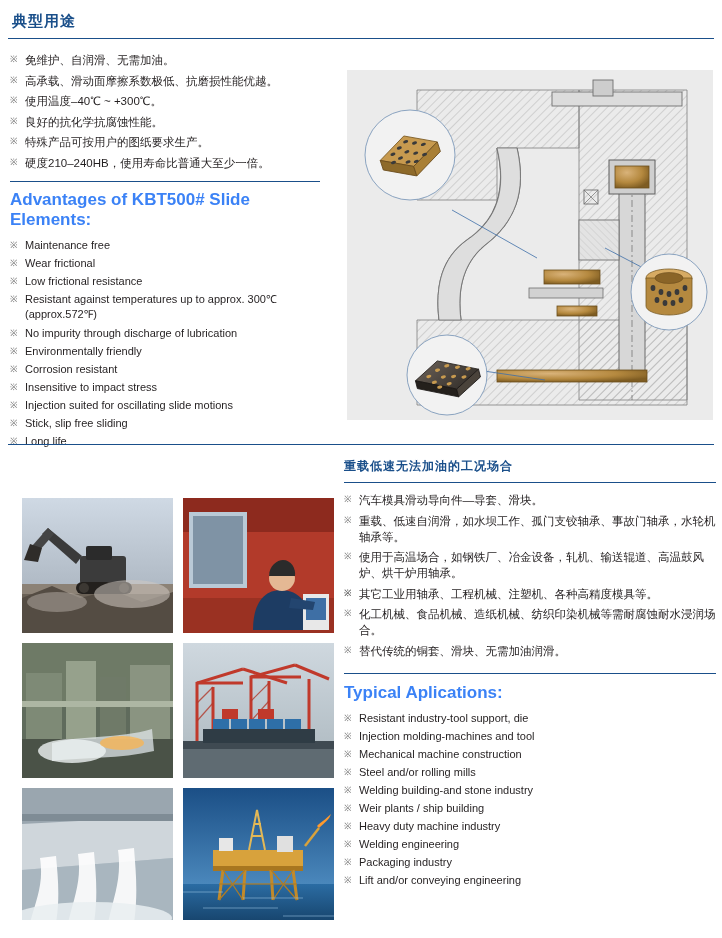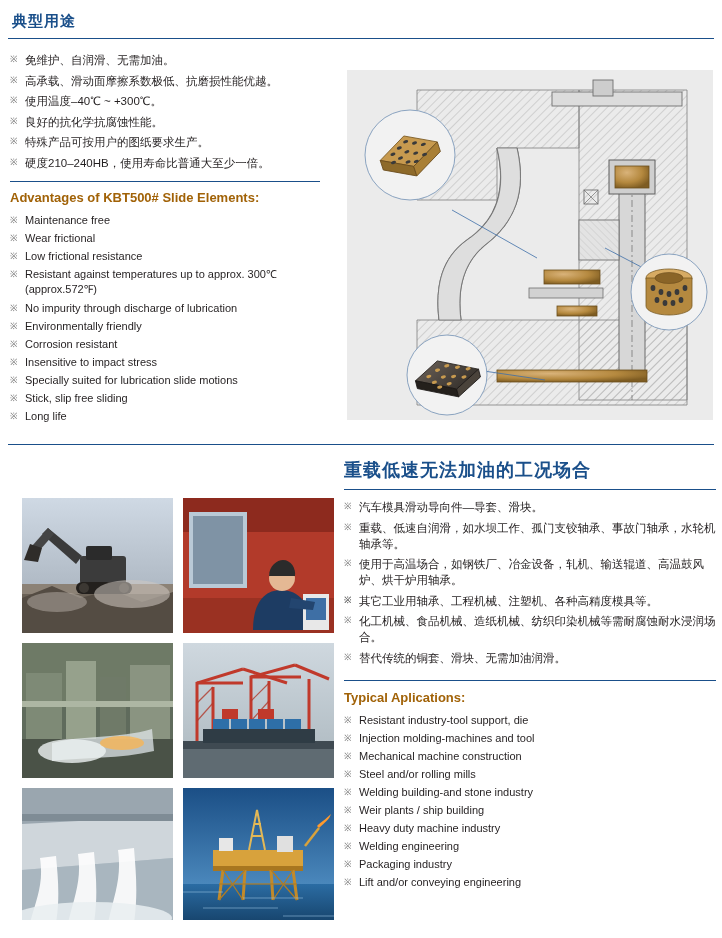--- a/index.html
+++ b/index.html
@@ -17,23 +17,23 @@
   }
 
   
   .sec-title-cn {
     font-size: 15px;
     font-weight: bold;
     color: #1a4f8a;
     letter-spacing: 1px;
   }
   .sec-title-en {
-    font-size: 13px;
+    font-size: 17px;
     font-weight: bold;
-    color: #a16207;
+    color: #3b82f6;
   }
   .rule {
     border: none;
     border-top: 1px solid #1a4f8a;
     margin: 0;
   }
 
   
   .hdr {
     position: absolute;
@@ -102,21 +102,21 @@
     overflow: hidden;
     position: relative;
     background: #888;
   }
 
   
   .right-lower {
     position: absolute;
     left: 344px; top: 458px; width: 372px;
   }
-  .right-lower .sec-title-cn { font-size: 18px; }
+  .right-lower .sec-title-cn { font-size: 12px; }
   .right-lower hr.rule { margin-top: 7px; margin-bottom: 9px; }
   .typ-head { margin-top: 14px; }
   .typ-head hr { margin-top: 6px; margin-bottom: 8px; }
 
   
   svg { display: block; }
 </style>
 </head>
 <body>
 
@@ -145,21 +145,21 @@
 
     <ul class="bullets en">
       <li><span class="mark">※</span><span>Maintenance free</span></li>
       <li><span class="mark">※</span><span>Wear frictional</span></li>
       <li><span class="mark">※</span><span>Low frictional resistance</span></li>
       <li style="line-height:15px;"><span class="mark">※</span><span>Resistant against temperatures up to approx. 300℃ (approx.572℉)</span></li>
       <li><span class="mark">※</span><span>No impurity through discharge of lubrication</span></li>
       <li><span class="mark">※</span><span>Environmentally friendly</span></li>
       <li><span class="mark">※</span><span>Corrosion resistant</span></li>
       <li><span class="mark">※</span><span>Insensitive to impact stress</span></li>
-      <li><span class="mark">※</span><span>Specially suited for lubrication slide motions</span></li>
+      <li><span class="mark">※</span><span>Injection suited for oscillating slide motions</span></li>
       <li><span class="mark">※</span><span>Stick, slip free sliding</span></li>
       <li><span class="mark">※</span><span>Long life</span></li>
     </ul>
   </div>
 
   <div class="fig-tech">
     <svg width="366" height="350" viewBox="0 0 366 350">
       <defs>
         <pattern id="hatch" width="6" height="6" patternUnits="userSpaceOnUse" patternTransform="rotate(45)">
           <line x1="0" y1="0" x2="0" y2="6" stroke="#9a9a9a" stroke-width="0.7"></line>

